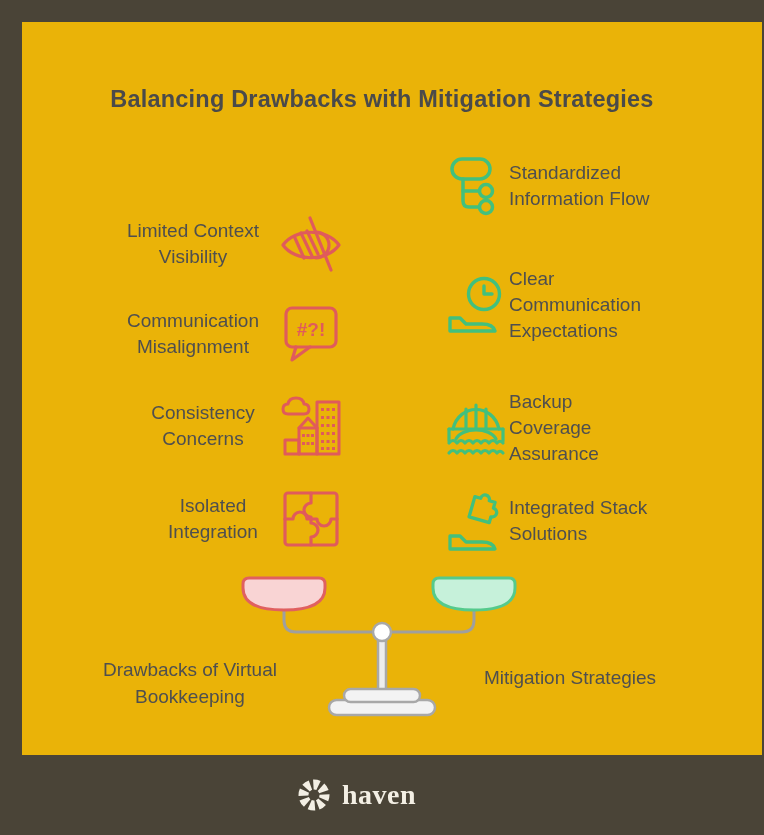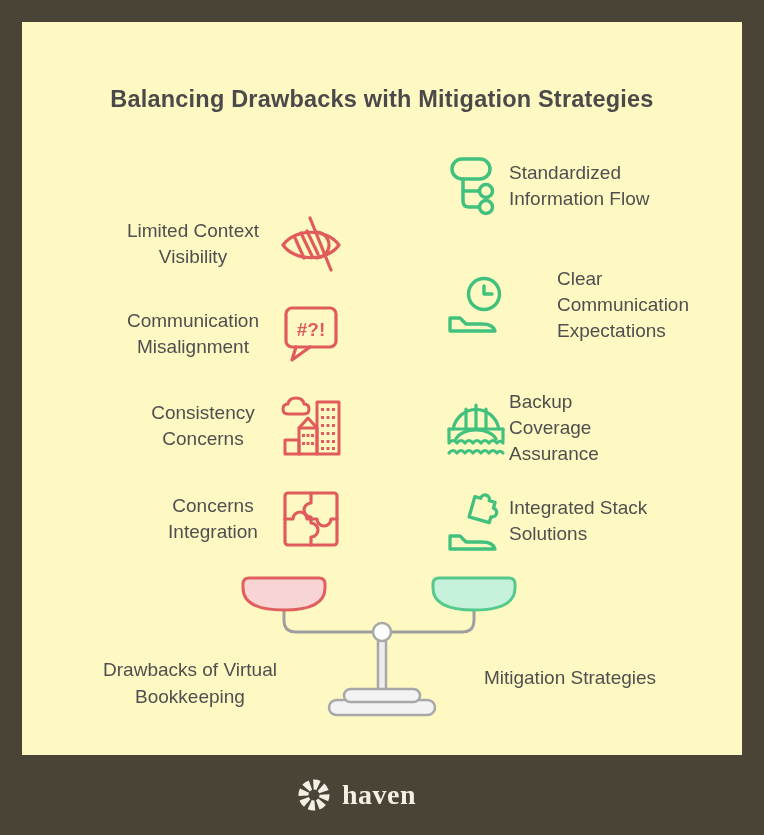--- a/index.html
+++ b/index.html
@@ -6,21 +6,22 @@
   body{
     width:764px;height:835px;
     background:#4a4437;
     font-family:"Liberation Sans", sans-serif;
     position:relative;
     overflow:hidden;
   }
   .card{
     position:absolute;left:22px;top:22px;
     width:720px;height:733px;
-    background:#fef9c3;
+    background:#eab308;
+    padding-left:20px;
   }
   .title{
     position:absolute;left:0;top:64px;width:720px;
     text-align:center;
     font-size:23.5px;font-weight:700;color:#4a4a4a;
     letter-spacing:.2px;
   }
   .row{
     position:absolute;display:flex;align-items:center;
   }
@@ -36,21 +37,21 @@
   .row.right .lbl{text-align:left;}
   .w-l1 .lbl{max-width:170px;}
   .w-l2 .lbl{max-width:170px;}
   .w-l3 .lbl{max-width:150px;}
   .w-l4 .lbl{max-width:130px;}
   .w-m1 .lbl{max-width:178px;}
   .w-m2 .lbl{max-width:152px;}
   .w-m3 .lbl{max-width:118px;}
   .w-m4 .lbl{max-width:172px;}
   .pos-l1{top:189px;} .pos-l2{top:279px;} .pos-l3{top:371px;} .pos-l4{top:464px;}
-  .pos-m1{top:131px;} .pos-m2{top:244px;gap:48px;} .pos-m3{top:367px;} .pos-m4{top:466px;}
+  .pos-m1{top:131px;} .pos-m2{top:244px;} .pos-m3{top:367px;} .pos-m4{top:466px;}
   .scale-svg{position:absolute;left:208px;top:534px;}
   .side-label{
     position:absolute;font-size:19px;line-height:27px;color:#4f4f4f;text-align:center;
   }
   .side-label.drawbacks{left:38px;top:634px;width:260px;}
   .side-label.mitigations{left:408px;top:642px;width:280px;}
   .footer{
     position:absolute;left:0;top:755px;width:713px;height:80px;
     display:flex;align-items:center;justify-content:center;gap:11px;
   }
@@ -124,21 +125,21 @@
             <rect x="32" y="40" width="3" height="3"></rect>
           <rect x="23" y="48" width="3" height="3"></rect>
             <rect x="27.5" y="48" width="3" height="3"></rect>
             <rect x="32" y="48" width="3" height="3"></rect>
         </g>
       </svg>
     </span>
   </div>
 
   <div class="row left pos-l4 w-l4">
-    <span class="lbl">Concerns Integration</span>
+    <span class="lbl">Isolated Integration</span>
     <span class="icon-box">
       <svg width="64" height="64" viewBox="0 0 64 64" fill="none" stroke="#e05b5b" stroke-width="3.2" stroke-linecap="round" stroke-linejoin="round">
         <rect x="6" y="6" width="52" height="52" rx="3"></rect>
         <path d="M32 6 V16 A7 7 0 1 0 32 30 V36 A7 7 0 1 1 32 50 V58"></path>
         <path d="M6 32 H14 A7 7 0 1 1 28 32 H38 A7 7 0 1 0 52 32 H58"></path>
       </svg>
     </span>
   </div>
 
   <div class="row right pos-m1 w-m1">

